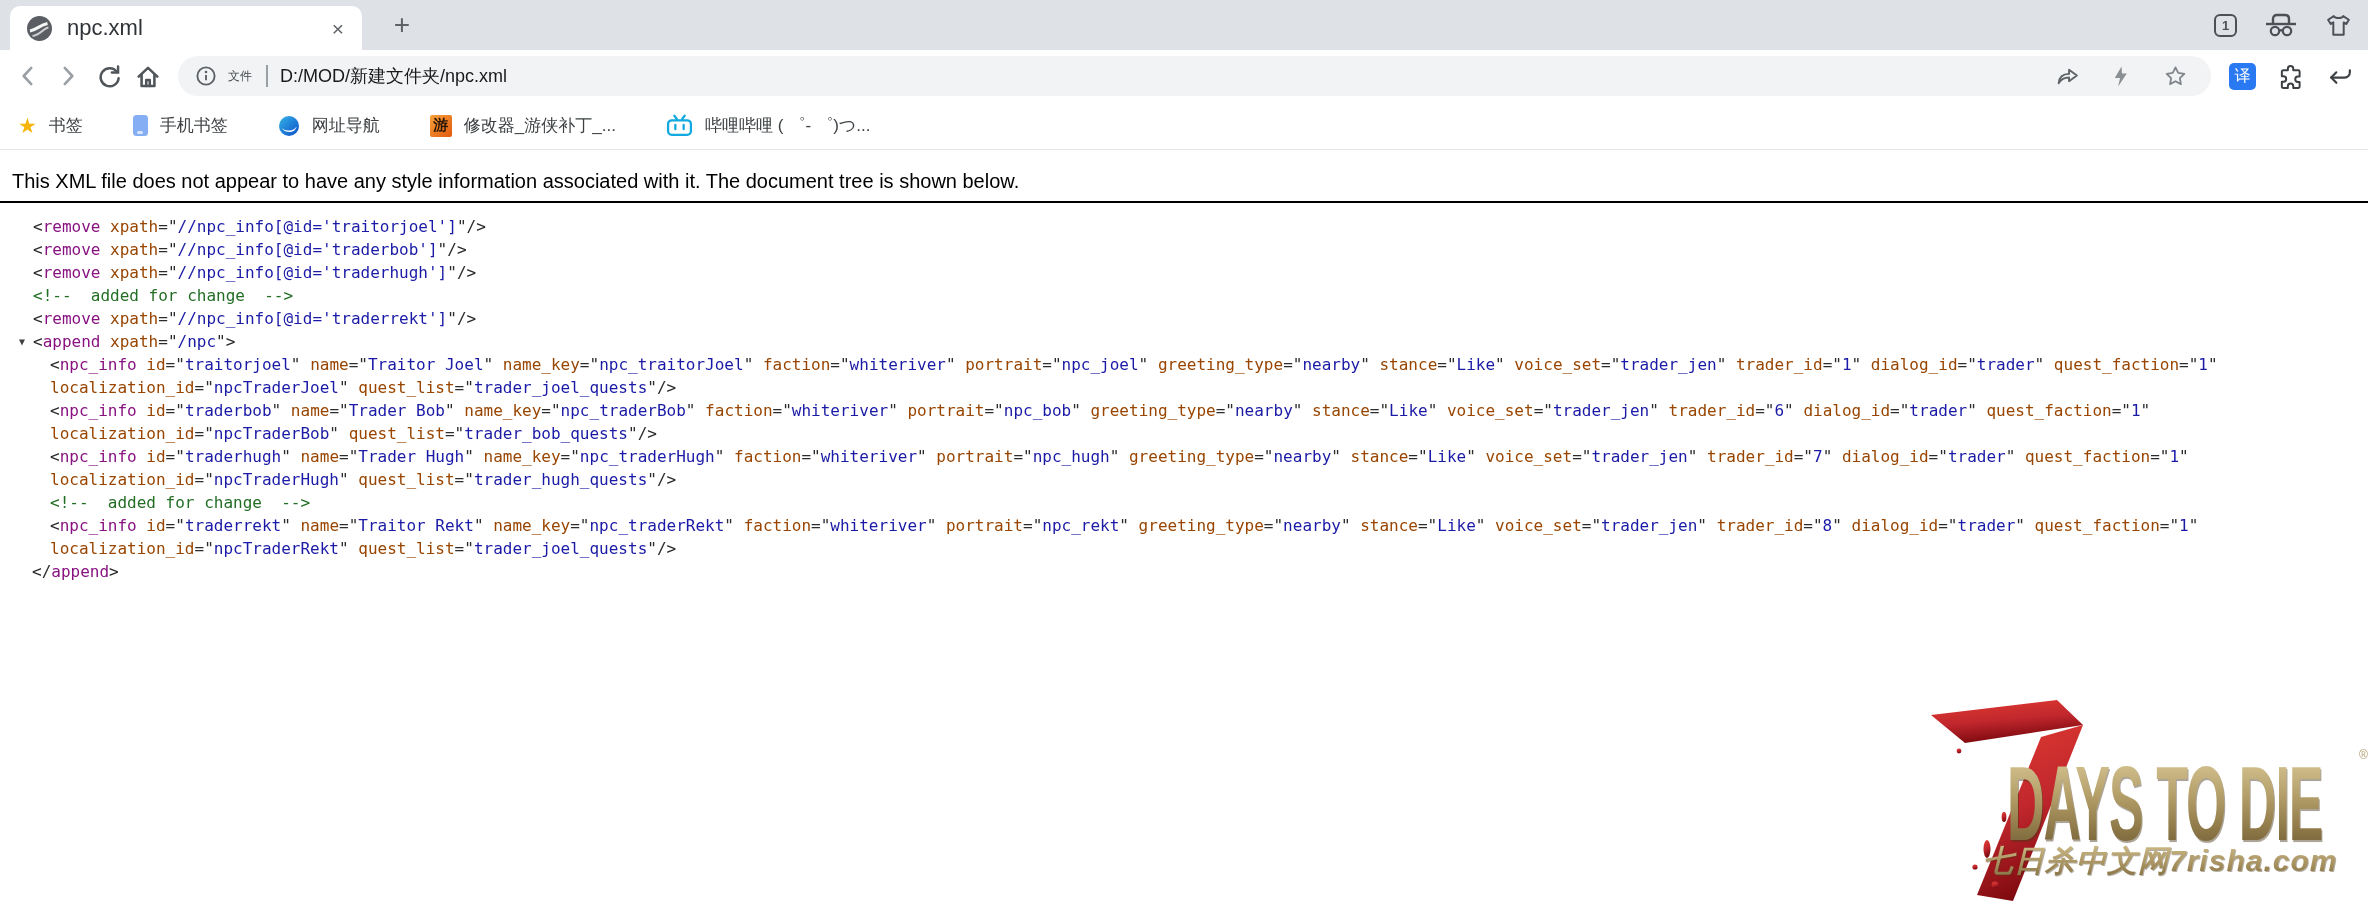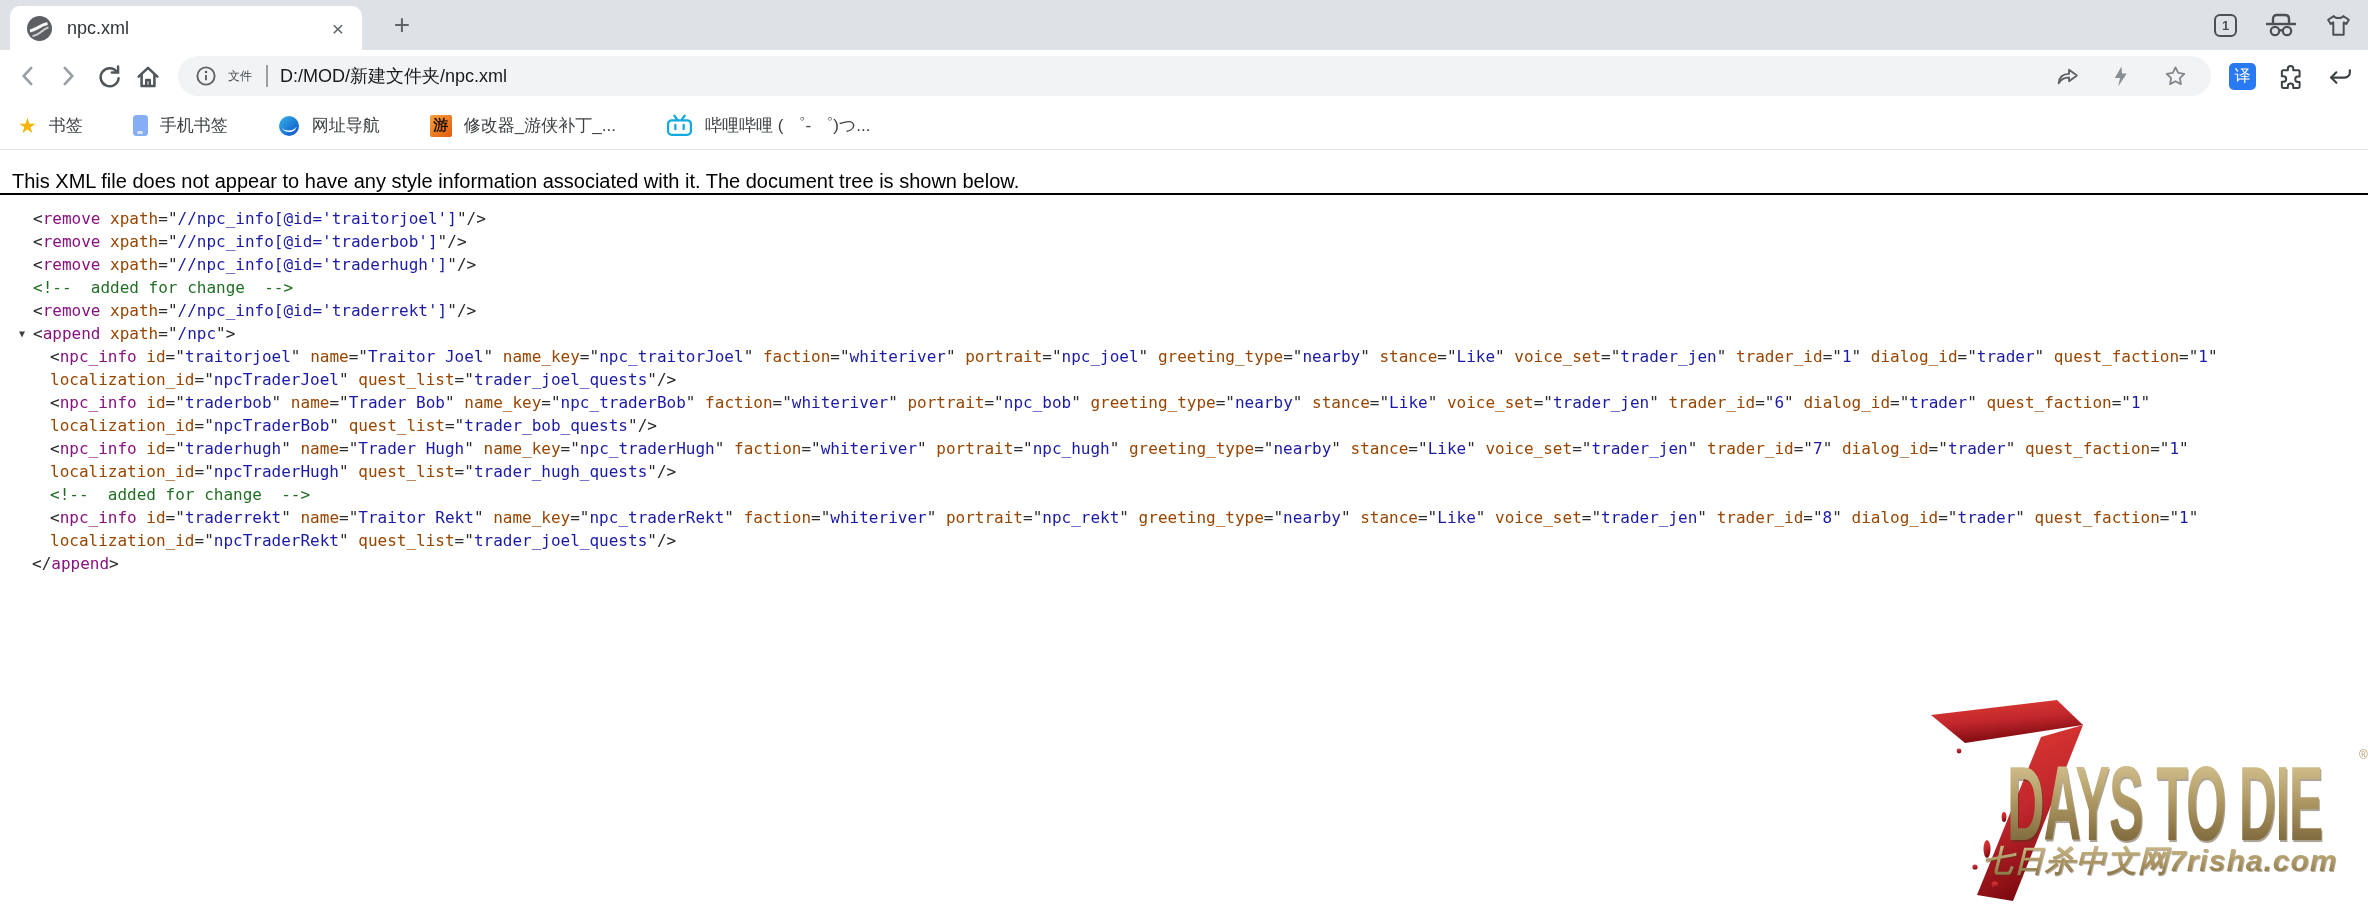--- a/index.html
+++ b/index.html
@@ -10,21 +10,21 @@
     background:#fff; font-family:"Liberation Sans", sans-serif;
     -webkit-font-smoothing:antialiased;
   }
   
   .tabbar { height:50px; background:#dee1e6; position:relative; }
   .tab {
     position:absolute; left:10px; top:6px; width:352px; height:44px;
     background:#fff; border-radius:10px 10px 0 0;
     display:flex; align-items:center; padding:0 12px 0 16px;
   }
-  .tab-title { font-size:18px; color:#2f3337; margin-left:14px; flex:1; white-space:nowrap; overflow:hidden; }
+  .tab-title { font-size:22px; color:#2f3337; margin-left:14px; flex:1; white-space:nowrap; overflow:hidden; }
   .tab-close { font-size:21px; color:#5f6368; line-height:1; padding:2px 6px; }
   .newtab {
     position:absolute; left:386px; top:9px; width:32px; height:32px;
     display:flex; align-items:center; justify-content:center;
     font-size:28px; color:#5f6368; font-weight:300;
   }
   .tab-right { position:absolute; right:16px; top:0; height:50px; display:flex; gap:26px; align-items:center; }
   .count-box {
     width:23px; height:23px; border:2.2px solid #4d5156; border-radius:6px;
     font-size:13px; color:#4d5156; display:flex; align-items:center; justify-content:center; font-weight:700;
@@ -50,21 +50,21 @@
   .bookmarks { height:48px; background:#fff; border-bottom:1px solid #e2e4e7; display:flex; align-items:center; padding-left:18px; }
   .bm { display:flex; align-items:center; margin-right:50px; font-size:17px; color:#3c4043; white-space:nowrap; }
   .bm .bicon { margin-right:12px; display:flex; align-items:center; justify-content:center; }
   .star-glyph { color:#f5b50a; font-size:21px; line-height:1; }
   .phone-shape { width:15px; height:21px; background:#85aef5; border-radius:3.5px; position:relative; }
   .phone-shape::after { content:""; position:absolute; left:4.5px; bottom:2px; width:6px; height:3px; background:#d7e5fd; border-radius:1.5px; }
   .game-shape { width:22px; height:22px; border-radius:2px; background:linear-gradient(135deg,#f7a23b,#e2590f);
     color:#2a1505; font-size:15px; font-weight:700; display:flex; align-items:center; justify-content:center; }
   
   .notice-wrap { border-bottom:2px solid #000; margin-bottom:6px; }
-  .notice { font-size:20px; color:#000; margin:20px 8px 0 12px; padding-bottom:0; }
+  .notice { font-size:20px; color:#000; margin:20px 8px 0 12px; padding-bottom:8px; }
   .xml { font-family:"DejaVu Sans Mono","Liberation Mono",monospace; font-size:16px; line-height:23px; color:#2b2b2b; padding:6px 10px 0 0; }
   .xml-line { white-space:pre-wrap; word-wrap:break-word; }
   .mark { display:inline-block; width:14px; margin-left:-14px; color:#3f3f3f; font-size:10px; vertical-align:2px; }
   .tag { color:#881280; }
   .attr { color:#994500; }
   .val { color:#1a1aa6; }
   .cm { color:#236e25;margin-top:12px; }
   .punc { color:#2b2b2b; }
   
   .watermark { position:absolute; left:1925px; top:693px; width:443px; height:212px; pointer-events:none; }

